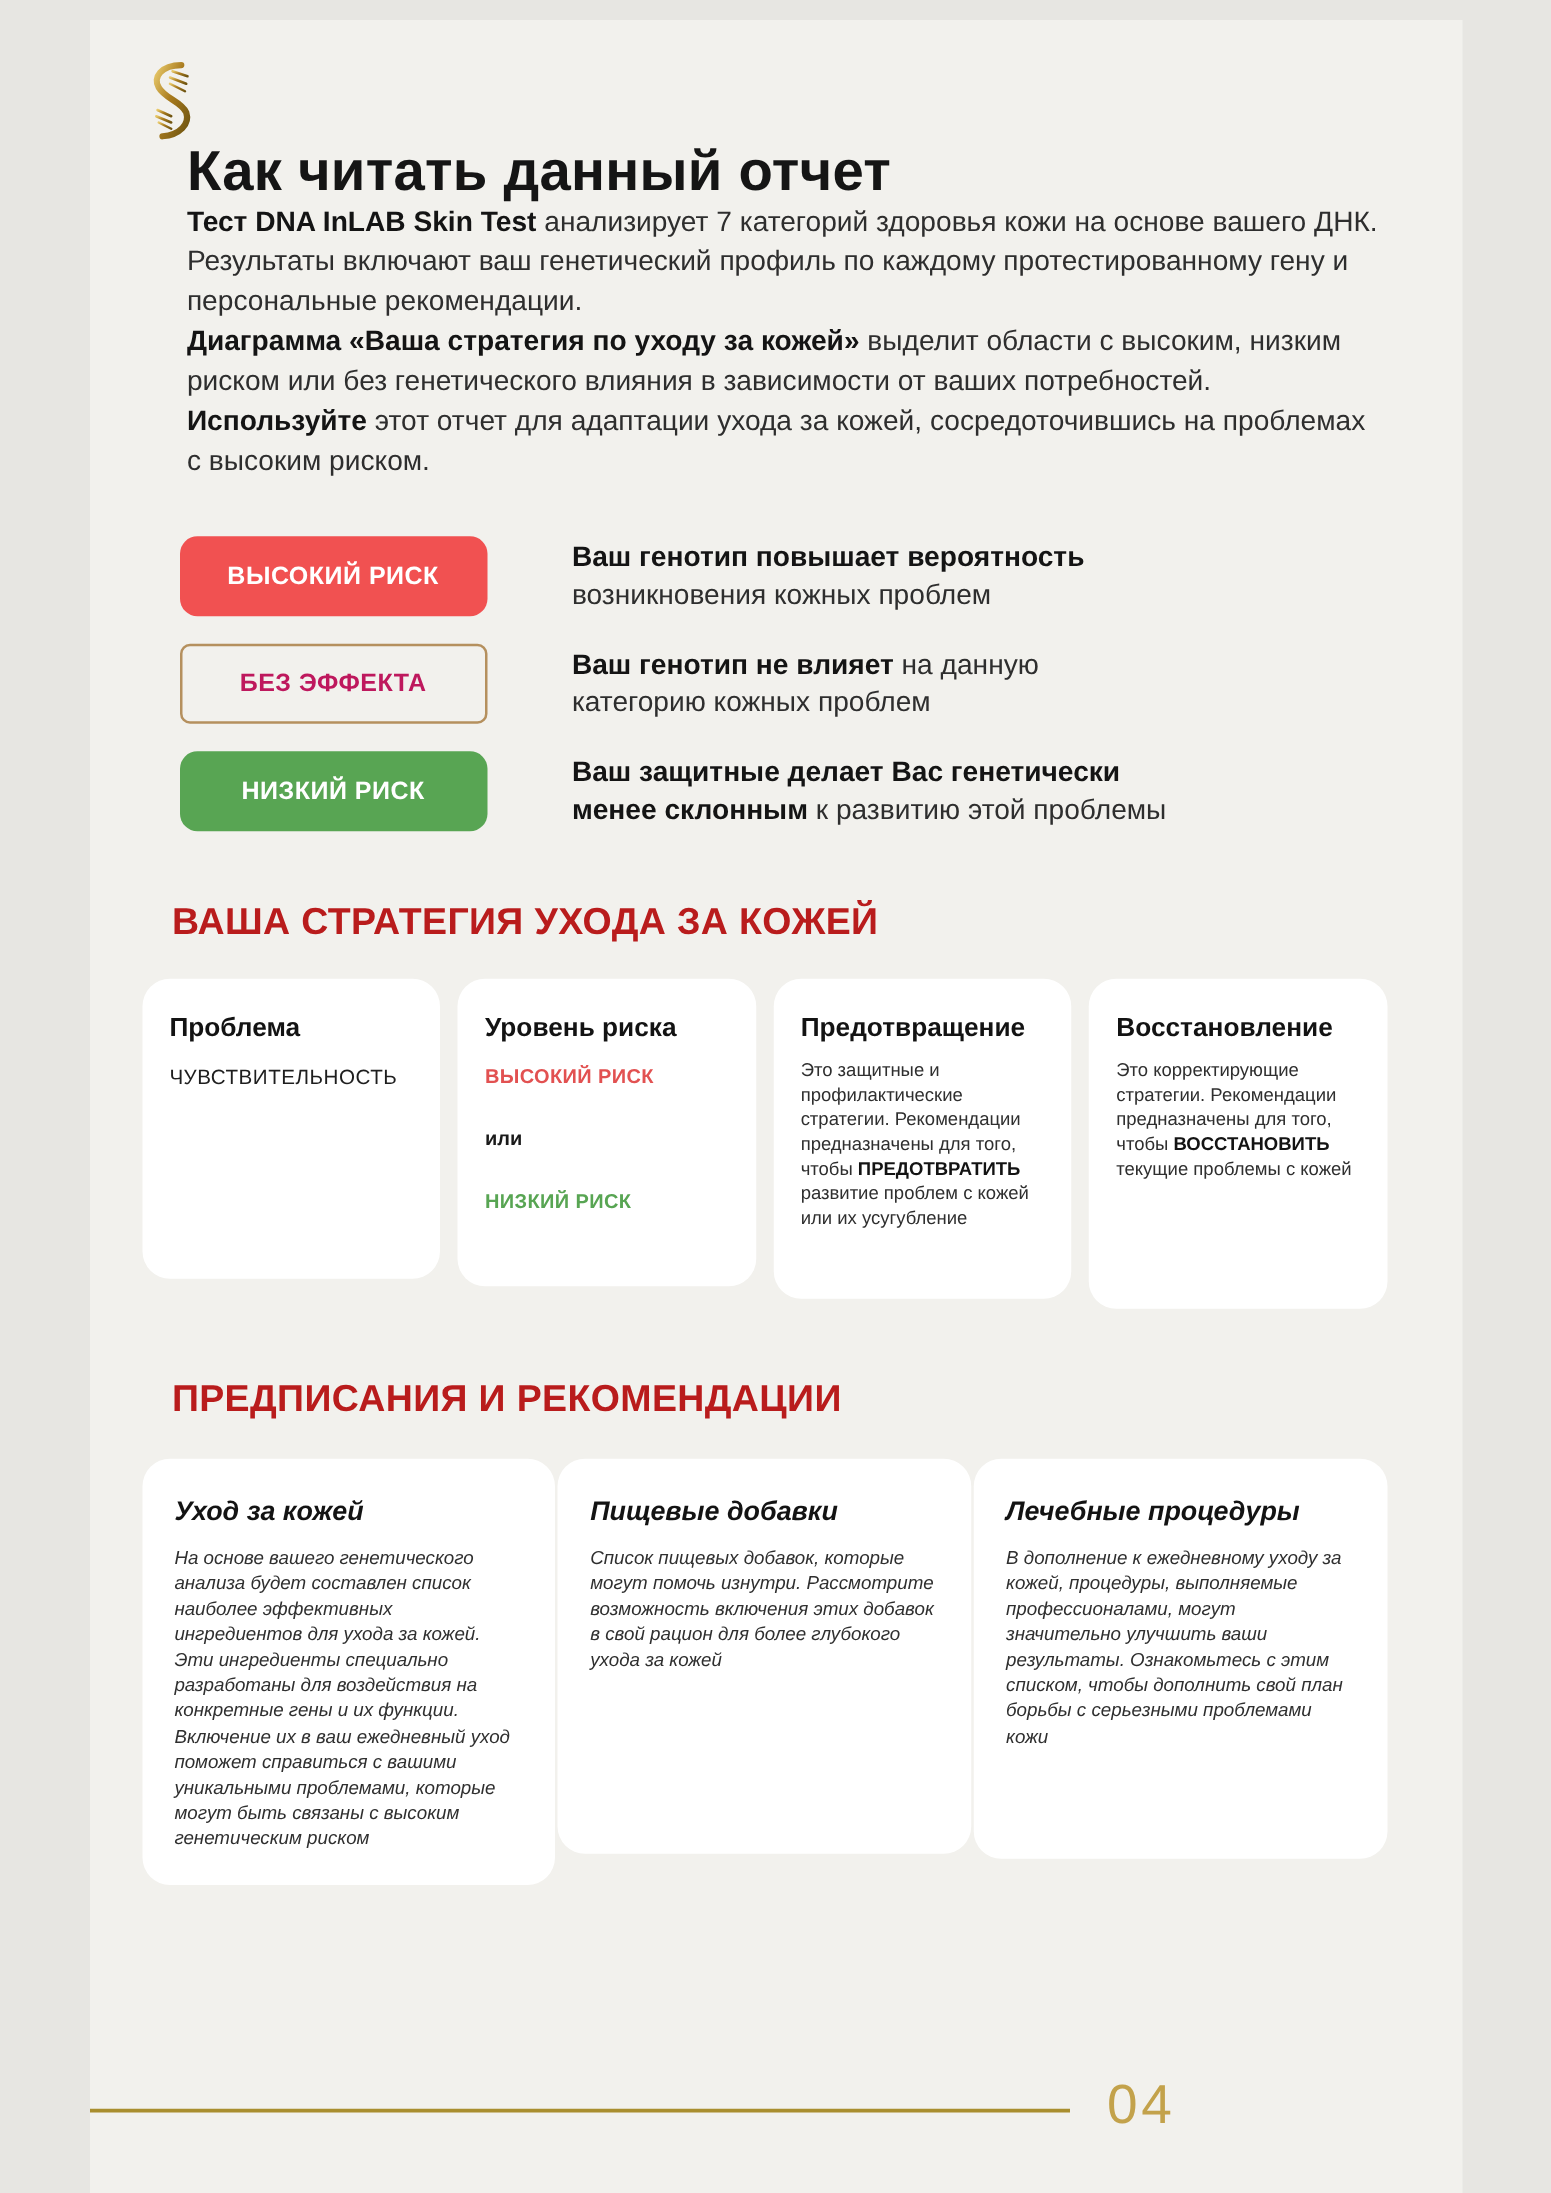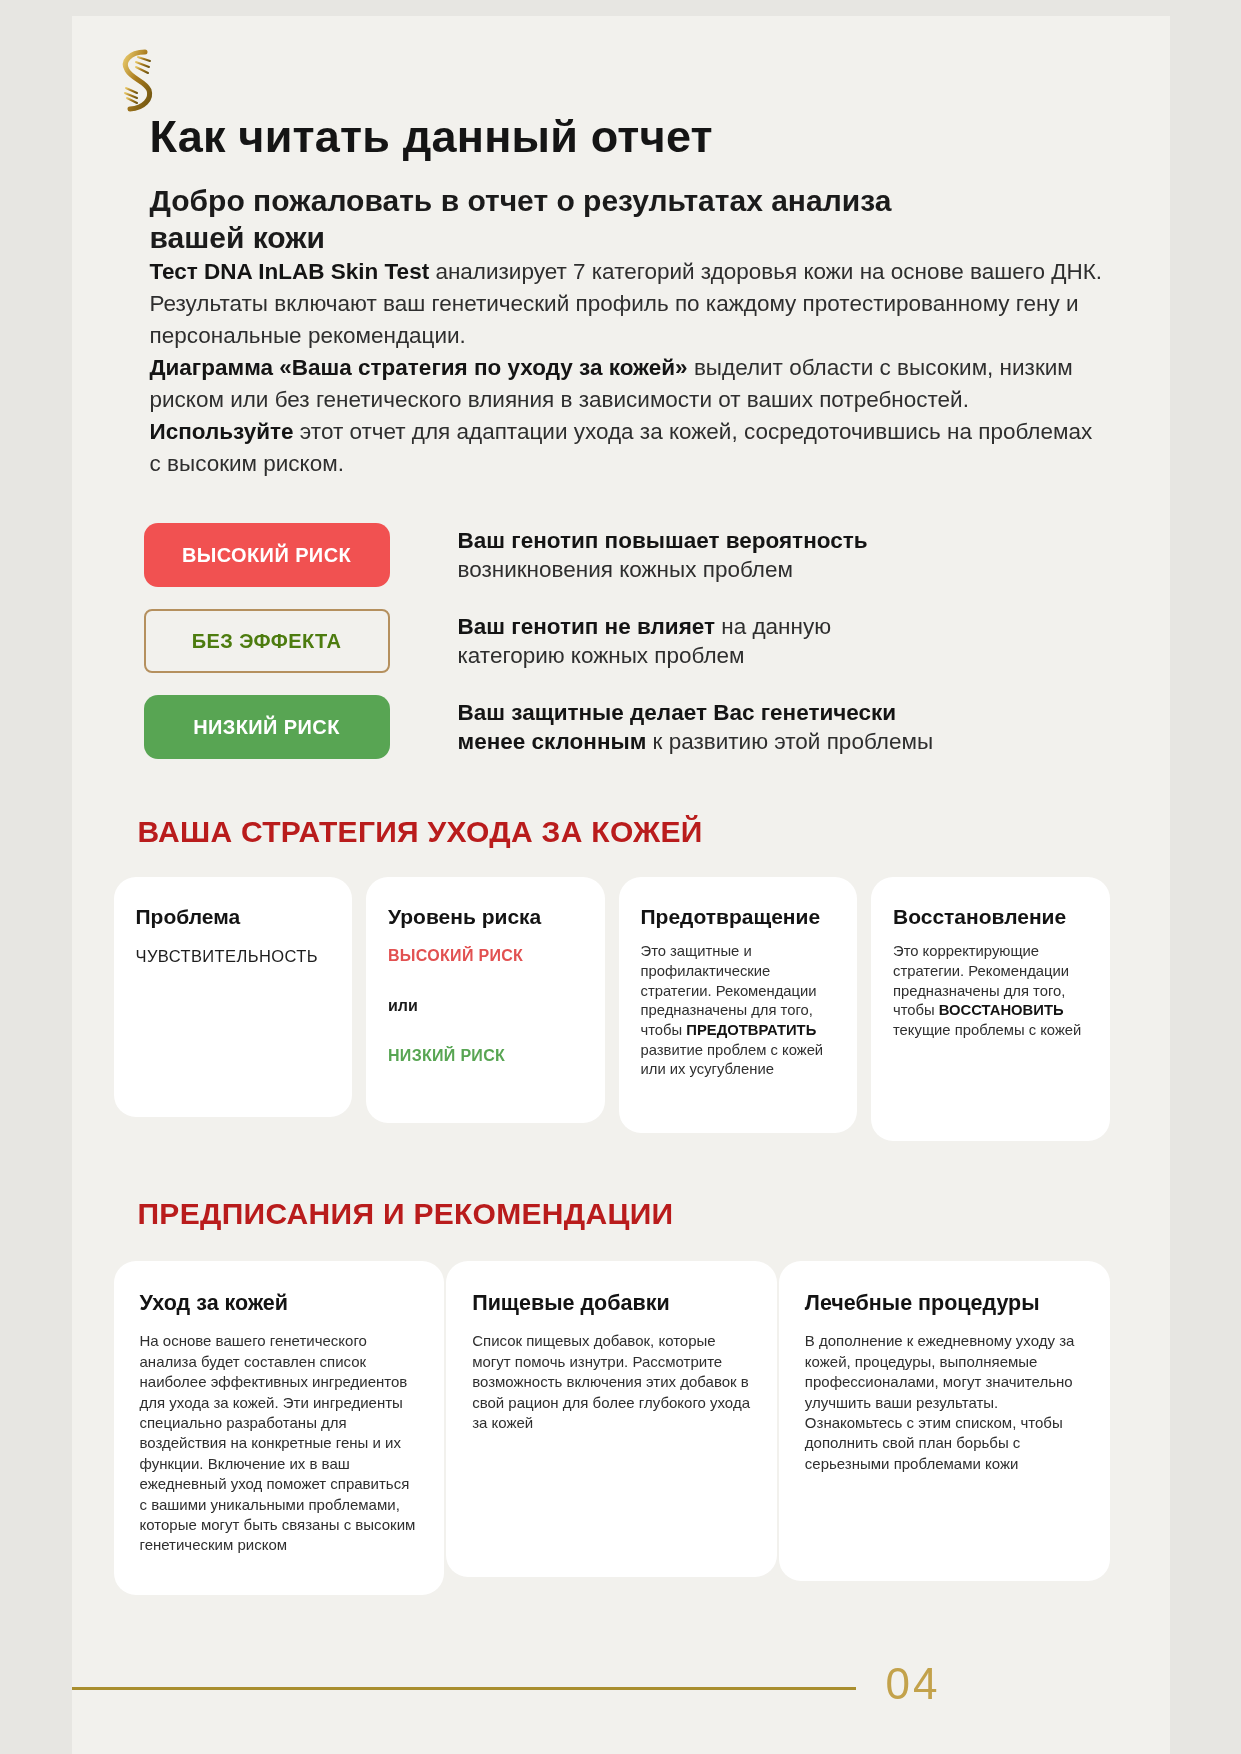--- a/index.html
+++ b/index.html
@@ -37,21 +37,21 @@
 
   .legend{margin-top:44px;margin-left:-6px;display:flex;flex-direction:column;gap:22px;}
   .legend-row{display:flex;align-items:center;}
   .badge{
     width:246px;height:64px;flex:0 0 246px;
     border-radius:14px;box-sizing:border-box;
     display:flex;align-items:center;justify-content:center;
     font-weight:700;font-size:20px;letter-spacing:.4px;
   }
   .badge-high{background:#F15151;color:#ffffff;}
-  .badge-none{border:2px solid #B5905E;color:#4d7c0f;border-radius:8px;background:transparent;}
+  .badge-none{border:2px solid #B5905E;color:#be185d;border-radius:8px;background:transparent;}
   .badge-low{background:#58A553;color:#ffffff;}
   .legend-desc{margin:0 0 0 68px;font-size:22.5px;line-height:1.33;max-width:485px;color:#2E2E2E;}
   .legend-desc strong{color:#141414;}
 
   .section-title{
     margin:56px 0 0 -12px;
     font-size:30px;font-weight:700;color:#b91c1c;letter-spacing:.3px;
   }
   .cards{display:flex;align-items:flex-start;margin-left:-36px;}
   .card{background:#ffffff;border-radius:22px;box-sizing:border-box;}
@@ -62,21 +62,21 @@
   .s3{min-height:256px;}
   .s4{min-height:264px;}
   .card-title{font-size:21px;font-weight:700;color:#131313;}
   .problem-value{margin-top:18px;font-size:16.5px;letter-spacing:.4px;color:#1E1E1E;}
   .risk-high{margin-top:18px;color:#E25151;font-weight:700;font-size:16px;letter-spacing:.3px;}
   .risk-or{margin-top:32px;font-weight:700;font-size:16px;color:#1A1A1A;}
   .risk-low{margin-top:32px;color:#58A553;font-weight:700;font-size:16px;letter-spacing:.3px;}
   .card-body{margin:13px 0 0;font-size:14.8px;line-height:1.33;color:#2F2F2F;}
   .card-body strong{color:#131313;}
 
-  .prescription-cards{margin-top:30px;gap:2px;}
+  .prescription-cards{margin-top:30px;gap:2px;font-style:italic;}
   .p-card{width:356px;padding:30px 26px 26px;}
   .p-card .card-title{font-size:21.5px;}
   .p-card .card-body{max-width:282px;font-size:15px;line-height:1.36;margin-top:15px;}
   .pc1{min-height:334px;}
   .pc2{min-height:316px;}
   .pc3{min-height:320px;}
 
   .footer-line{position:absolute;left:0;top:1671px;width:784px;height:3px;background:#A98E2F;}
   .page-number{
     position:absolute;left:814px;top:1643px;
@@ -105,21 +105,20 @@
         <path d="M12 40 l11 5"></path>
         <path d="M11 45 l12 5"></path>
         <path d="M13 50 l10 5"></path>
       </g>
     </svg>
   </div>
 
   <main class="content">
 
     <h1 class="title">Как читать данный отчет</h1>
-    <h2 class="subtitle">Добро пожаловать в отчет о результатах анализа вашей кожи</h2>
 
     <p class="para para1"><strong>Тест DNA InLAB Skin Test</strong><span> анализирует 7 категорий здоровья кожи на основе вашего ДНК. Результаты включают ваш генетический профиль по каждому протестированному гену и персональные рекомендации.</span></p>
 
     <p class="para para2"><strong>Диаграмма «Ваша стратегия по уходу за кожей»</strong><span> выделит области с высоким, низким риском или без генетического влияния в зависимости от ваших потребностей.</span></p>
 
     <p class="para para3"><strong>Используйте</strong><span> этот отчет для адаптации ухода за кожей, сосредоточившись на проблемах с высоким риском.</span></p>
 
     <section class="legend">
 
       <div class="legend-row">

